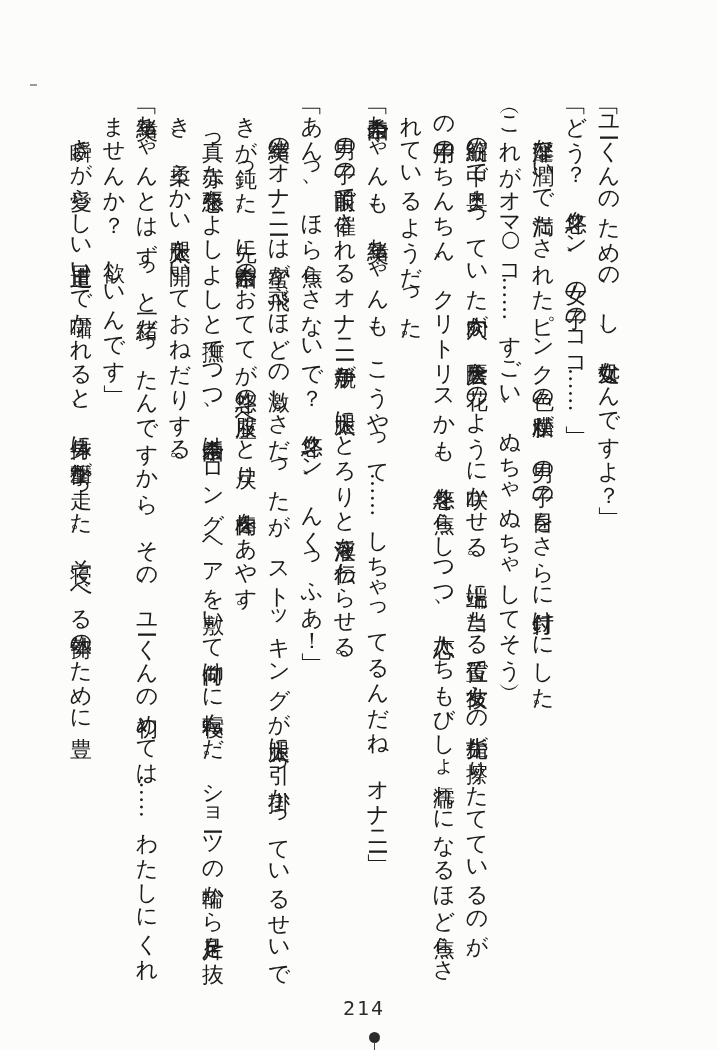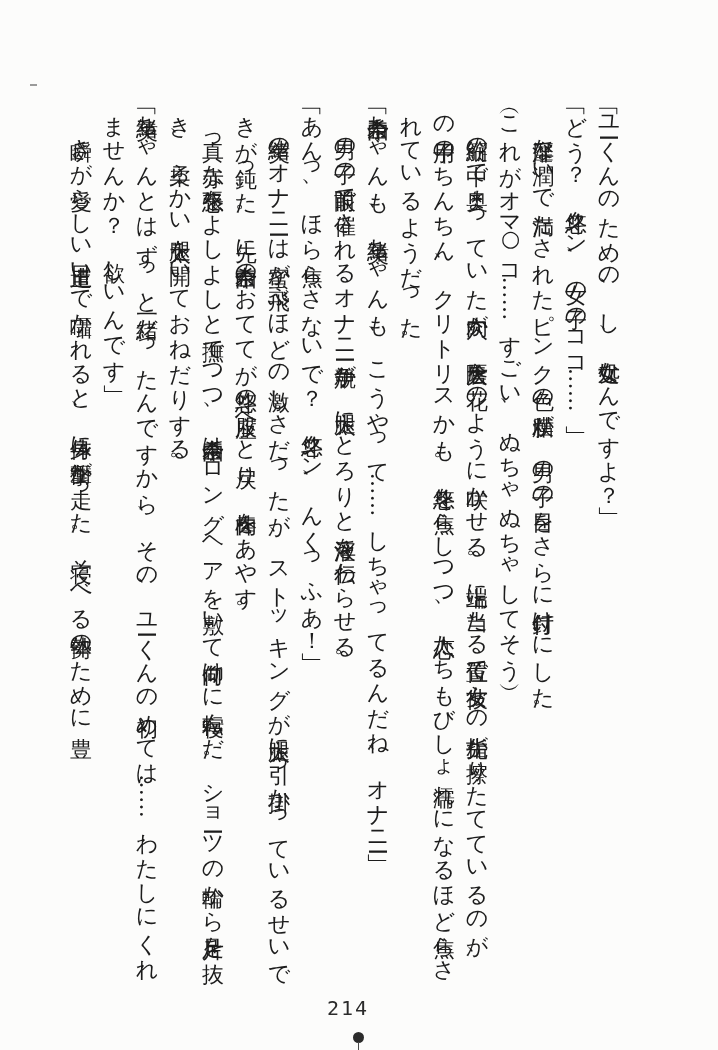--- a/index.html
+++ b/index.html
@@ -35,21 +35,21 @@
   .para {
     margin: 0;
     padding: 0;
   }
   .para.indent {
     text-indent: 1em;
   }
   
   .page-footer {
     position: absolute;
-    left: 0;
+    left: 16px;
     bottom: 0;
     width: 696px;
     height: 62px;
     pointer-events: none;
   }
   .page-number {
     position: absolute;
     left: 0;
     right: 0;
     top: 8px;

